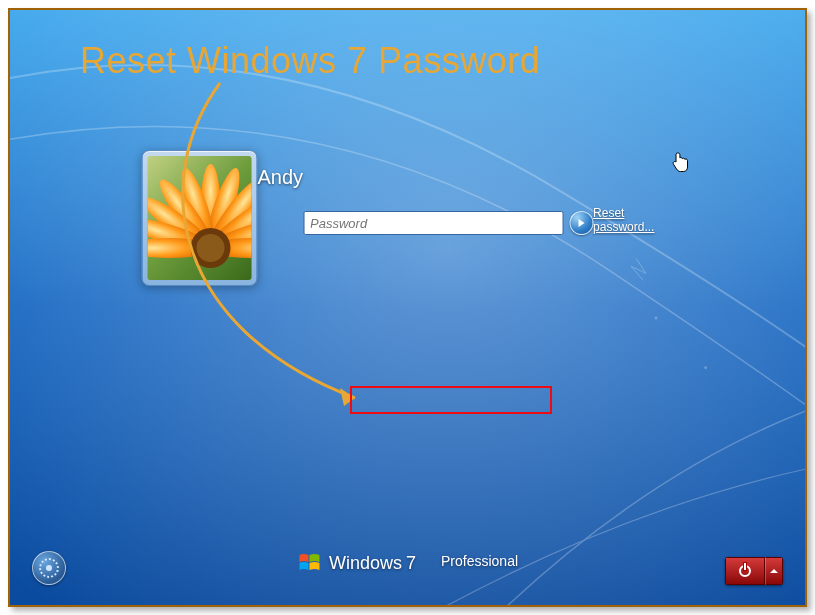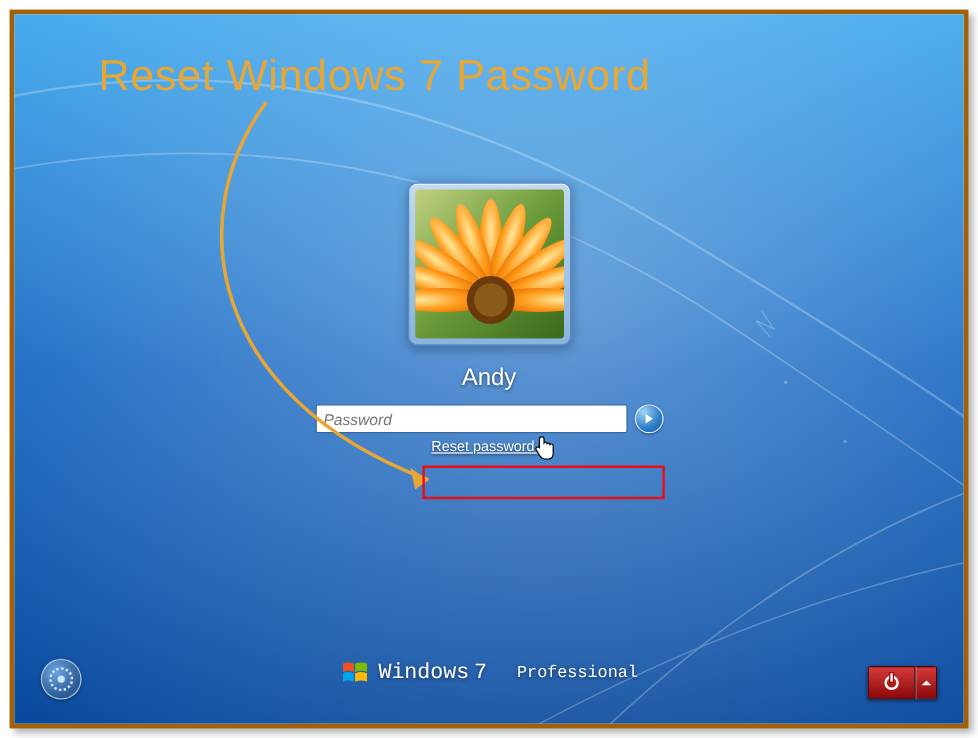--- a/index.html
+++ b/index.html
@@ -13,21 +13,21 @@
       height: 615px;
       position: relative;
       overflow: hidden;
     }
     .screenshot-wrapper {
       position: absolute;
       top: 8px;
       left: 8px;
       width: 799px;
       height: 599px;
-      border: 4px solid #a16207;
+      border: 2px solid #a16207;
       box-shadow: 4px 4px 6px rgba(0,0,0,0.3);
     }
     .login-screen {
       width: 100%;
       height: 100%;
       background:
         radial-gradient(ellipse 1000px 800px at 55% 40%, rgba(255,255,255,0.35) 0%, rgba(255,255,255,0) 60%),
         linear-gradient(to bottom, #3ea7ed 0%, #0f62c0 50%, #0a4a9e 100%);
       position: relative;
       overflow: hidden;
@@ -56,22 +56,20 @@
       height: 340px;
       z-index: 40;
       pointer-events: none;
     }
     .user-block {
       position: absolute;
       top: 140px;
       left: 50%;
       transform: translateX(-50%);
       display: flex;
-      flex-direction: column;
-      align-items: center;
       z-index: 30;
     }
     .avatar-frame {
       width: 136px;
       height: 136px;
       border-radius: 8px;
       background: linear-gradient(to bottom, #c3d9ef 0%, #89b4df 100%);
       padding: 5px;
       box-shadow: 0 2px 10px rgba(0,0,0,0.3), inset 0 1px 0 rgba(255,255,255,0.7);
       border: 1px solid #5a8ac0;
@@ -185,23 +183,22 @@
       align-items: center;
       gap: 8px;
       color: #fff;
     }
     .win-logo {
       width: 24px;
       height: 24px;
     }
     .brand-text {
       display: flex;
-      align-items: center;
+      align-items: flex-start;
       gap: 4px;
-      font-family: Liberation Mono, monospace;
     }
     .brand-windows {
       font-size: 18px;
       font-weight: 300;
       text-shadow: 0 1px 3px rgba(0,0,0,0.5);
     }
     .brand-seven {
       font-size: 18px;
       font-weight: 300;
       text-shadow: 0 1px 3px rgba(0,0,0,0.5);

